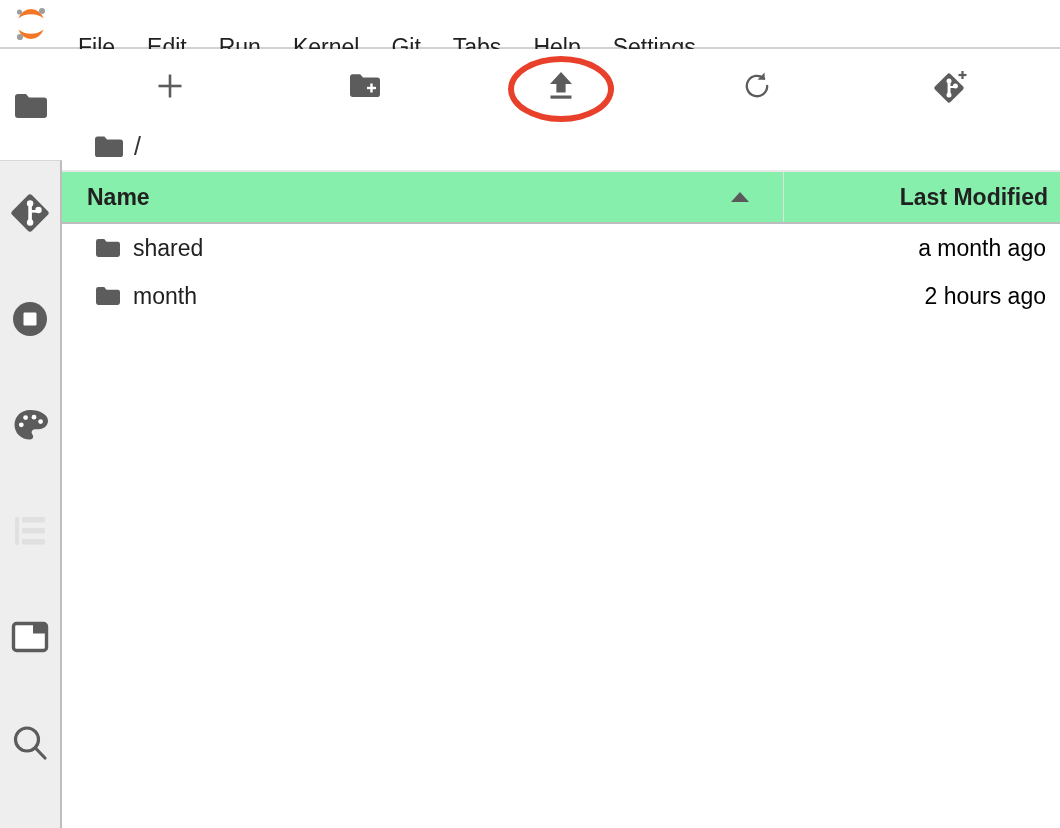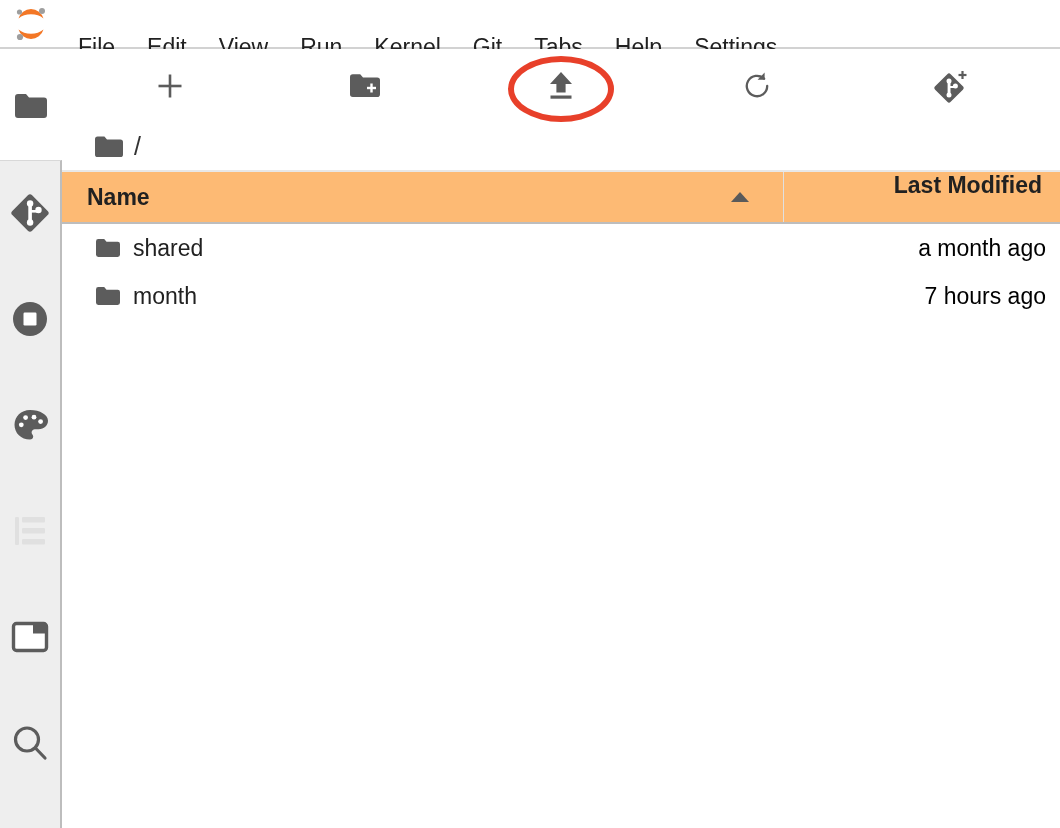--- a/index.html
+++ b/index.html
@@ -137,38 +137,39 @@
     line-height: 1;
   }
 
   
   #list-header {
     position: relative;
     display: flex;
     height: 52px;
     width: 998px;
     border-bottom: 2px solid #bdbdbd;
-    background: #fdba74;
+    background: #86efac;
     box-sizing: border-box;
   }
   #col-name {
     position: relative;
     width: 722px;
     display: flex;
     align-items: center;
     border-right: 1px solid #e0e0e0;
     box-sizing: border-box;
     padding-left: 25px;
     cursor: pointer;
   }
   #col-modified {
     width: 276px;
     display: flex;
+    align-items: center;
     justify-content: flex-end;
-    padding-right: 18px;
+    padding-right: 12px;
     box-sizing: border-box;
     cursor: pointer;
   }
   .col-label {
     font-size: 23px;
     font-weight: bold;
     color: #212121;
   }
   #sort-arrow {
     position: absolute;
@@ -241,21 +242,20 @@
       <path d="M8.5 15.5 A13 13 0 0 1 33.5 15.5 A17 13 0 0 0 8.5 15.5 Z" fill="#f37726"></path>
       <path d="M8.5 26.5 A13 13 0 0 0 33.5 26.5 A17 13 0 0 1 8.5 26.5 Z" fill="#f37726"></path>
       <circle cx="9.5" cy="9" r="2.6" fill="#9e9e9e"></circle>
       <circle cx="32" cy="8" r="3" fill="#9e9e9e"></circle>
       <circle cx="10" cy="34" r="3.1" fill="#9e9e9e"></circle>
     </svg>
   </div>
   <div class="menu-items">
     <div class="menu-item">File</div>
     <div class="menu-item">Edit</div>
-    <div class="menu-item">View</div>
     <div class="menu-item">Run</div>
     <div class="menu-item">Kernel</div>
     <div class="menu-item">Git</div>
     <div class="menu-item">Tabs</div>
     <div class="menu-item">Help</div>
     <div class="menu-item">Settings</div>
   </div>
 </div>
 
 <div id="side-icon-files">
@@ -408,19 +408,19 @@
 
     <div class="file-row">
       <div class="file-name-cell">
         <span class="file-icon">
           <svg width="26" height="21" viewBox="0 0 26 21">
             <path d="M1 3.4 a2.3 2.3 0 0 1 2.3-2.3 h5.9 l2.3 2.7 h11.2 a2.3 2.3 0 0 1 2.3 2.3 v10.5 a2.3 2.3 0 0 1 -2.3 2.3 h-19.4 a2.3 2.3 0 0 1 -2.3 -2.3 z" fill="#5c5c5c"></path>
           </svg>
         </span>
         <span class="file-label">month</span>
       </div>
-      <div class="file-modified-cell">7 hours ago</div>
+      <div class="file-modified-cell">2 hours ago</div>
     </div>
 
   </div>
 </div>
 
 <div id="highlight-ellipse"></div>
 
 </body></html>

